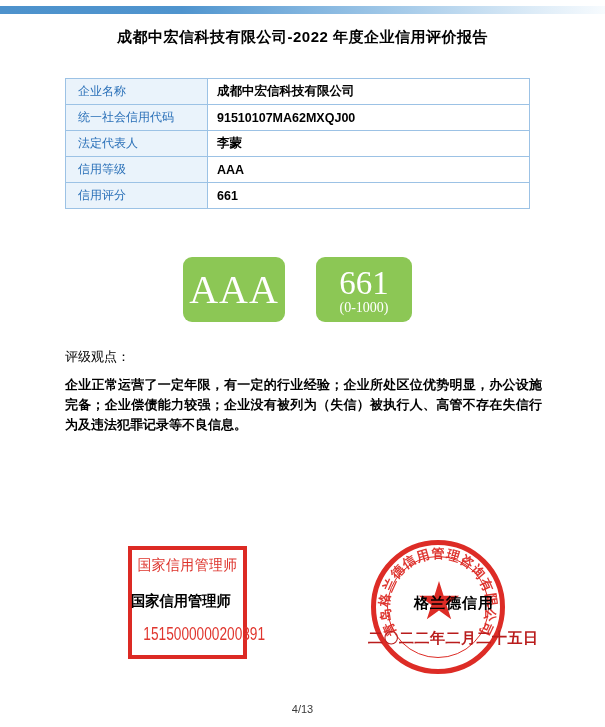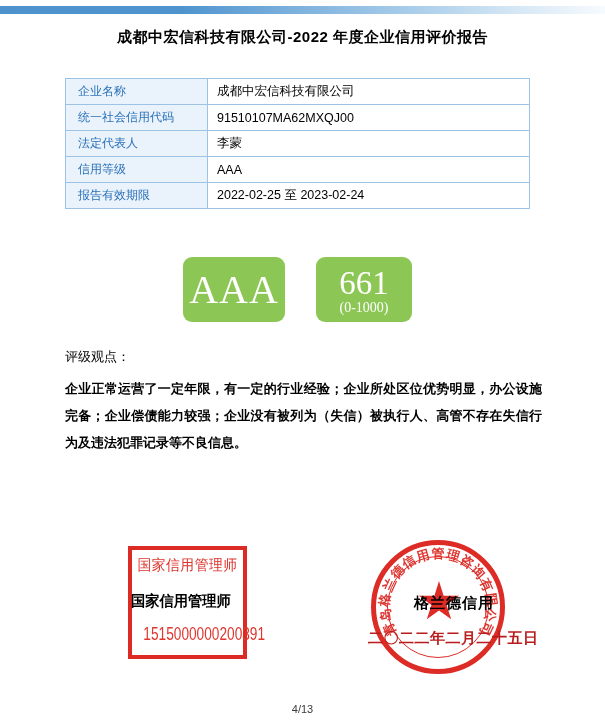--- a/index.html
+++ b/index.html
@@ -49,21 +49,21 @@
   }
   table.info td.lbl {
     width: 142px;
     background: #eaf3fb;
     color: #2a70b8;
     padding-left: 12px;
   }
   table.info td.val {
     background: #ffffff;
     color: #000000;
-    font-weight: 400;
+    font-weight: 700;
     padding-left: 9px;
     font-size: 12.5px;
   }
 
   
   .badge {
     position: absolute;
     top: 257px;
     height: 65px;
     border-radius: 9px;
@@ -88,21 +88,21 @@
     color: #000000;
   }
   .opinion .head {
     font-size: 13px;
     font-weight: 400;
     margin-bottom: 9px;
   }
   .opinion .body {
     font-size: 13px;
     font-weight: 600;
-    line-height: 27px;
+    line-height: 20px;
     text-align: justify;
   }
 
   
   .rect-stamp {
     position: absolute;
     left: 128px; top: 546px;
     width: 119px; height: 113px;
     border: 4px solid #dc2a24;
   }
@@ -247,22 +247,22 @@
       </tr>
       <tr>
         <td class="lbl">法定代表人</td>
         <td class="val">李蒙</td>
       </tr>
       <tr>
         <td class="lbl">信用等级</td>
         <td class="val">AAA</td>
       </tr>
       <tr>
-        <td class="lbl">报告有效期限</td>
-        <td class="val">2022-02-25 至 2023-02-24</td>
+        <td class="lbl">信用评分</td>
+        <td class="val">661</td>
       </tr>
     </tbody>
   </table>
 
   <div class="badge grade">AAA</div>
 
   <div class="badge score">
     <div class="num">661</div>
     <div class="range">(0-1000)</div>
   </div>

